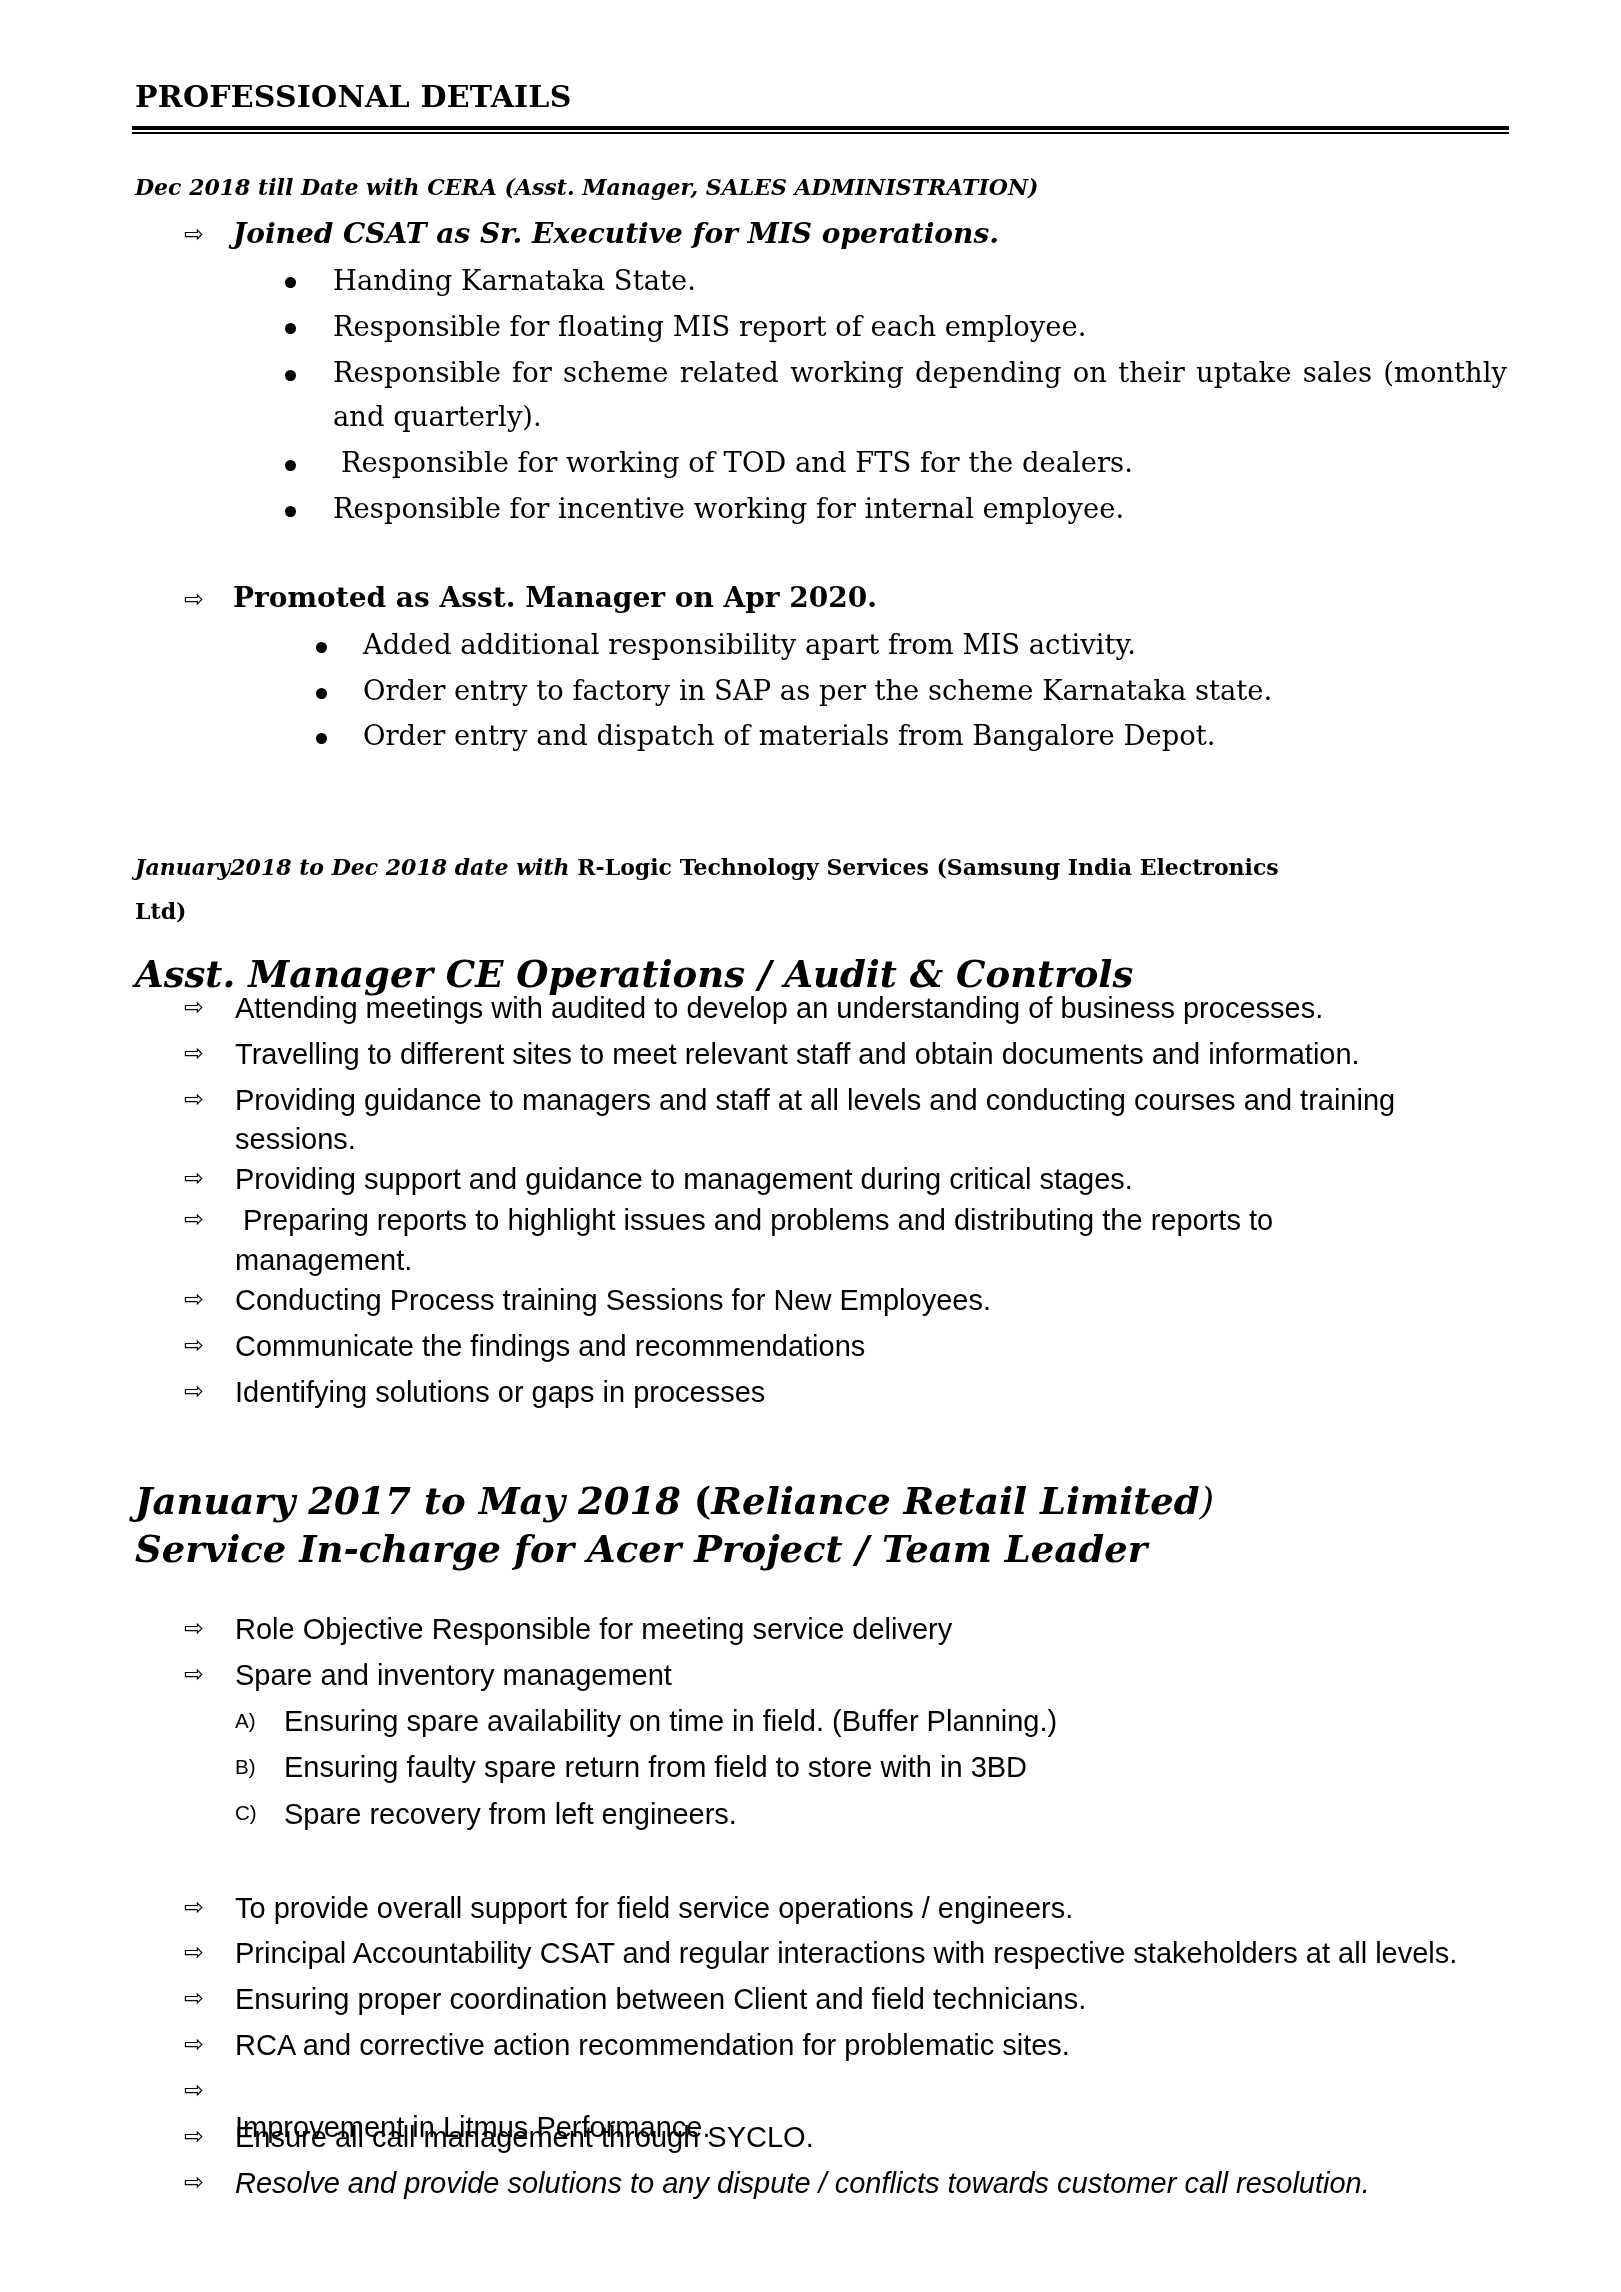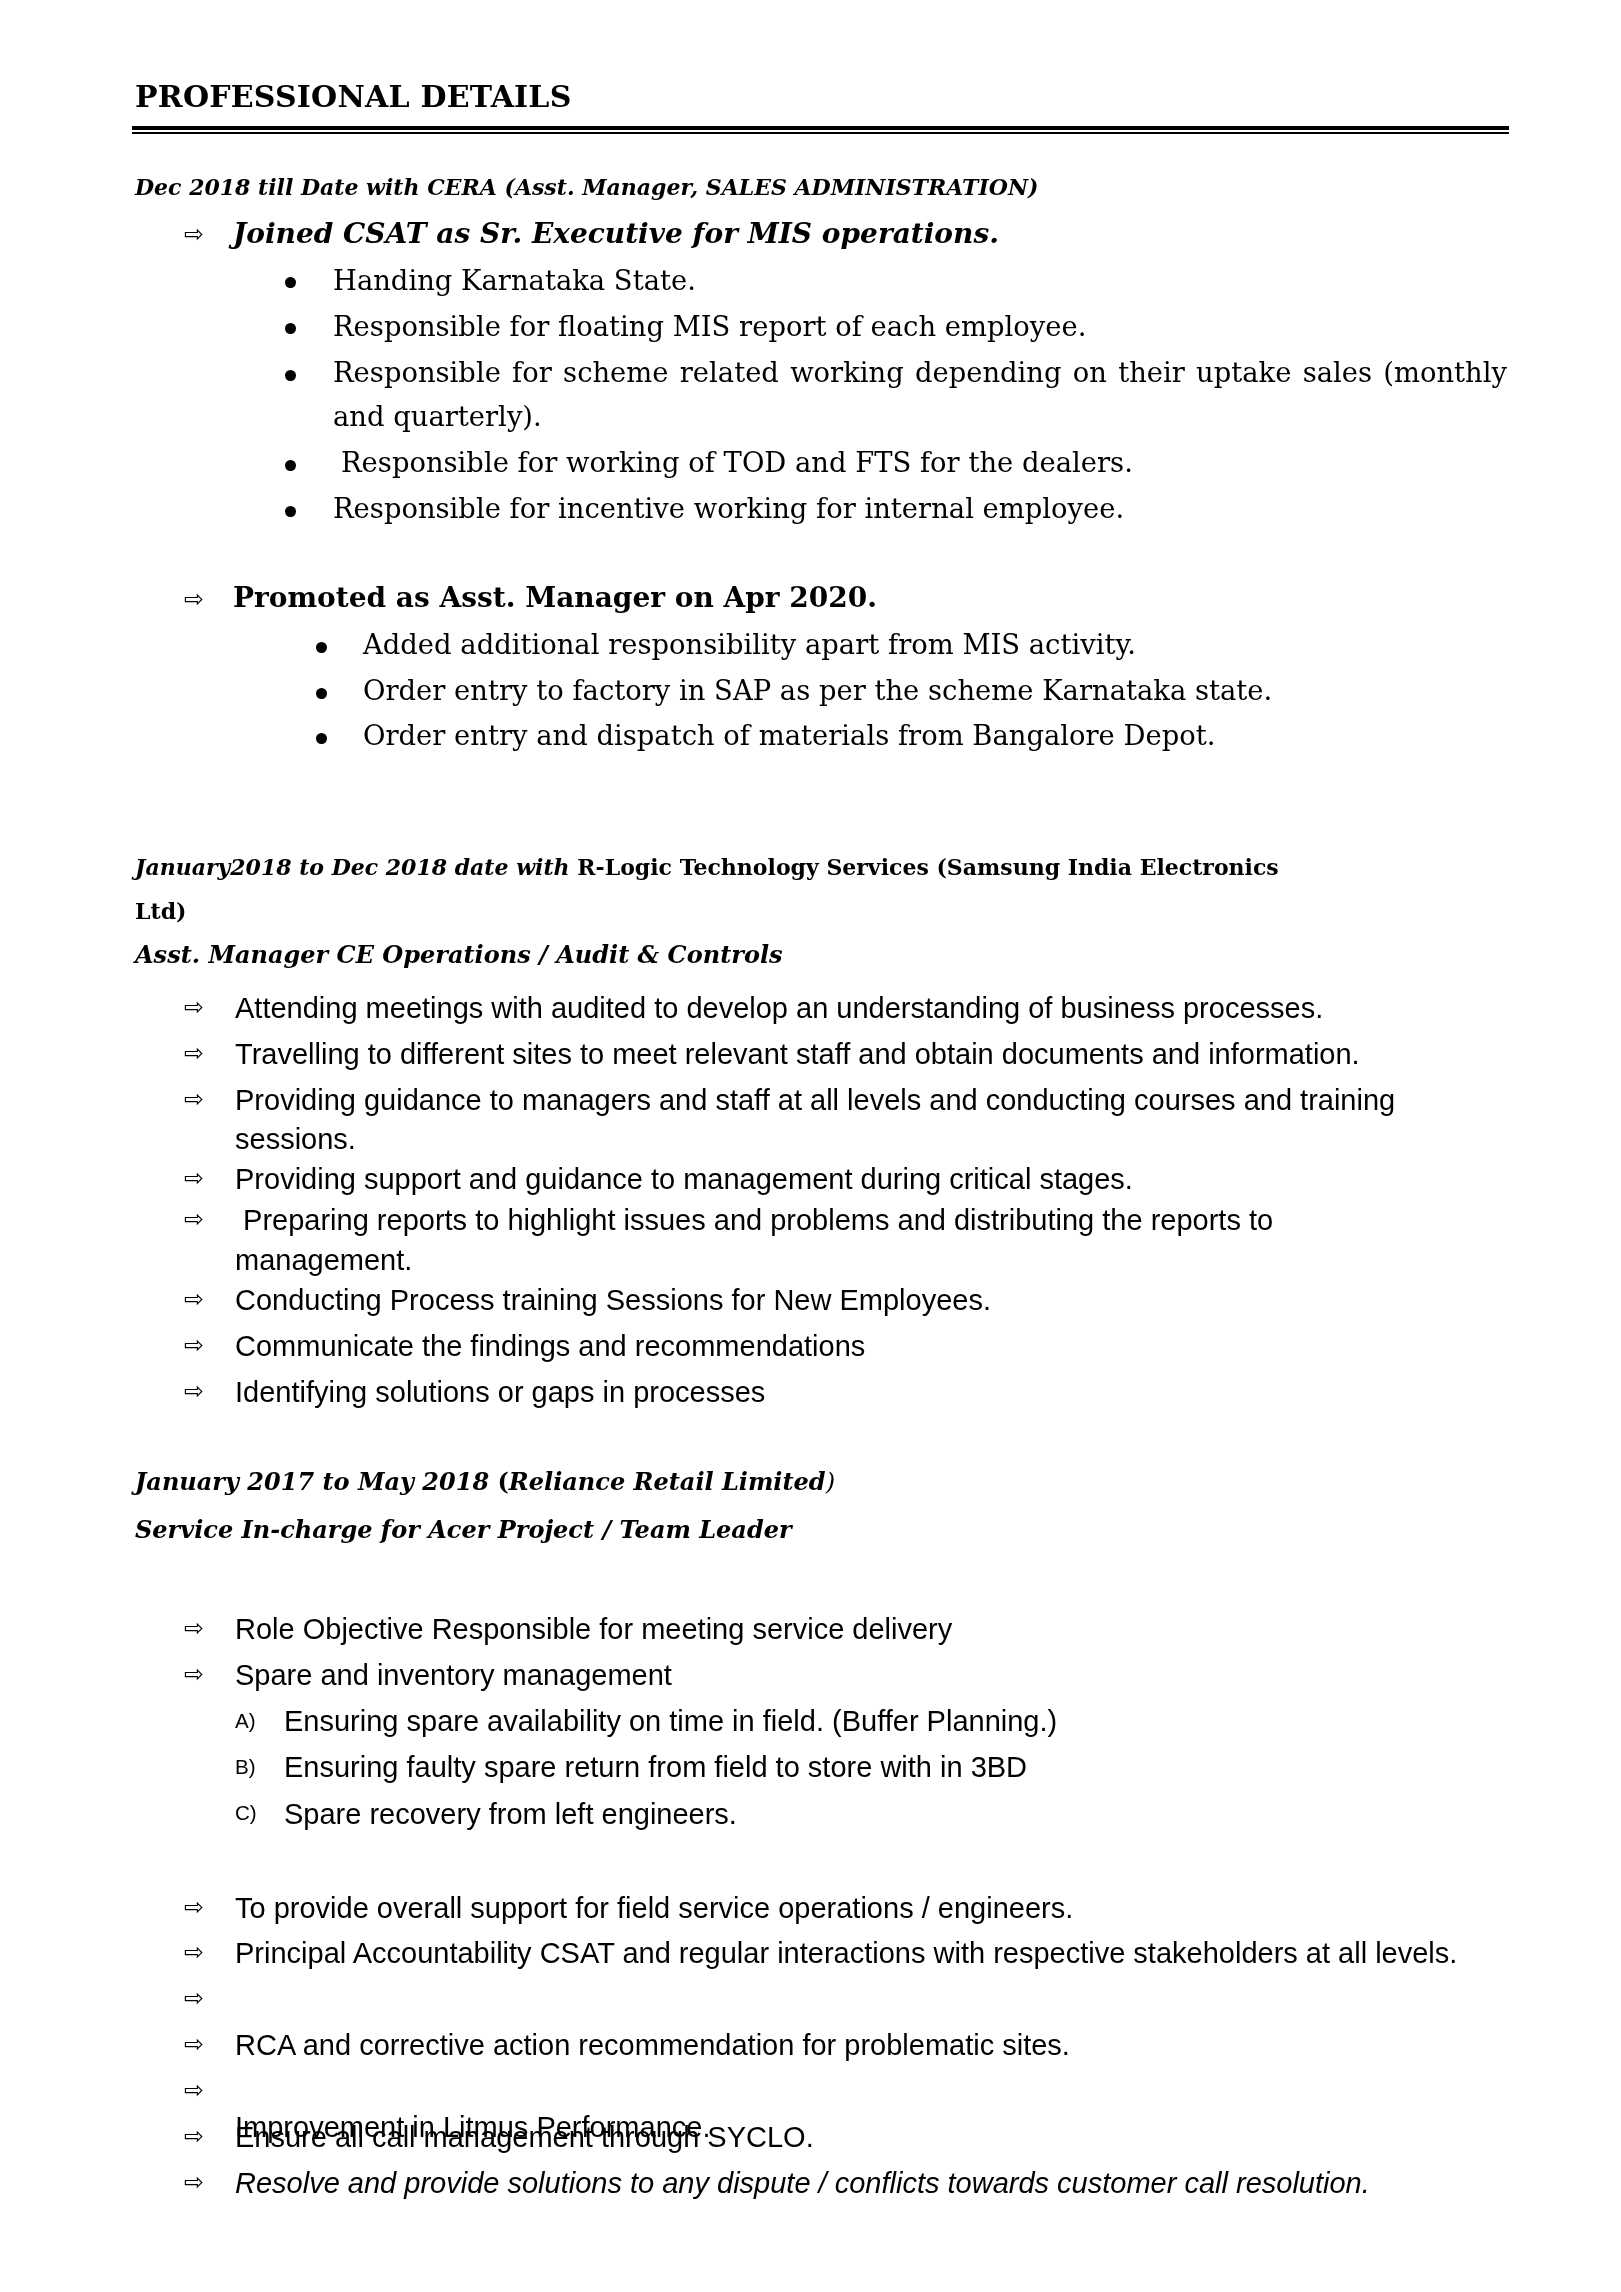--- a/index.html
+++ b/index.html
@@ -9,21 +9,21 @@
   .sans { font-family: "Liberation Sans", "DejaVu Sans", sans-serif; }
   .abs { position: absolute; white-space: nowrap; line-height: 1; }
 
   .heading { left: 135px; top: 82px; font-size: 30px; font-weight: bold; letter-spacing: 0.2px; }
   .rule { position: absolute; left: 132px; width: 1377px; background: #000; }
   .rule.r1 { top: 126px; height: 3.9px; }
   .rule.r2 { top: 132px; height: 2px; }
 
   .job-line { left: 135px; font-size: 22px; font-weight: bold; font-style: italic; }
   .job-line .up { font-style: normal; text-align: right; }
-  .role-title { left: 135px; font-size: 24px; font-weight: bold; font-style: italic; }
+  .role-title { left: 135px; font-size: 37px; font-weight: bold; font-style: italic; margin-top: 13px; }
 
   .arrow { position: absolute; font-family: "DejaVu Sans", sans-serif; font-size: 23.5px; line-height: 1; }
   .l1-serif { font-size: 28px; }
   .l1-serif.bi { font-weight: bold; font-style: italic; }
   .l1-serif.b { font-weight: bold; }
   .dot { position: absolute; width: 10.8px; height: 10.8px; border-radius: 50%; background: #000; }
   .l2 { font-size: 27.4px; }
   .sansitem { font-size: 29px; }
   .alpha { position: absolute; font-family: "Liberation Sans", "DejaVu Sans", sans-serif; font-size: 20.6px; line-height: 1; }
 </style>
@@ -125,20 +125,21 @@
   <span class="alpha" style="left:235px; top:1803px;">C)</span>
   <div class="abs sans sansitem" style="left:284px; top:1800px;">Spare recovery from left engineers.</div>
 
   <span class="arrow" style="left:184px; top:1896px;">⇨</span>
   <div class="abs sans sansitem" style="left:235px; top:1894px;">To provide overall support for field service operations / engineers.</div>
 
   <span class="arrow" style="left:184px; top:1941px;">⇨</span>
   <div class="abs sans sansitem" style="left:235px; top:1939px;">Principal Accountability CSAT and regular interactions with respective stakeholders at all levels.</div>
 
   <span class="arrow" style="left:184px; top:1987px;">⇨</span>
+  <div class="abs sans sansitem" style="left:235px; top:1985px;">Ensuring proper coordination between Client and field technicians.</div>
 
   <span class="arrow" style="left:184px; top:2033px;">⇨</span>
   <div class="abs sans sansitem" style="left:235px; top:2031px;">RCA and corrective action recommendation for problematic sites.</div>
 
   <span class="arrow" style="left:184px; top:2079px;">⇨</span>
   <div class="abs sans sansitem" style="left:235px; top:2077px;margin-top:36px;">Improvement in Litmus Performance.</div>
 
   <span class="arrow" style="left:184px; top:2125px;">⇨</span>
   <div class="abs sans sansitem" style="left:235px; top:2123px;">Ensure all call management through SYCLO.</div>
 

